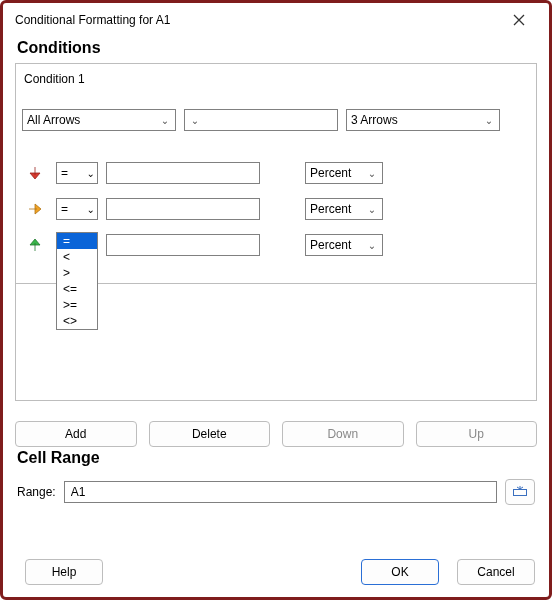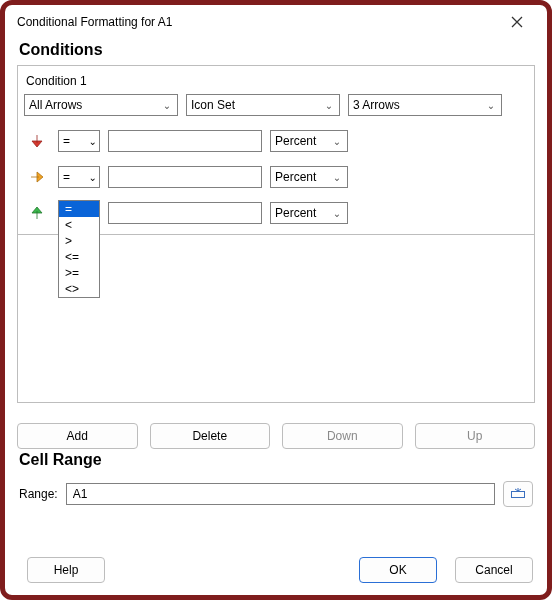--- a/index.html
+++ b/index.html
@@ -9,25 +9,25 @@
     height: 600px;
     font-family: "Segoe UI", Tahoma, sans-serif;
     font-size: 12px;
     color: #000;
     background: #fff;
     overflow: hidden;
   }
   .dialog {
     width: 552px;
     height: 600px;
-    border: 5px solid #7f1d1d;
+    border: 3px solid #7f1d1d;
     box-sizing: border-box;
     display: flex;
     flex-direction: column;
-    border-radius: 12px;
+    border-radius: 6px;
     background: #fff;
   }
   .titlebar {
     height: 34px;
     display: flex;
     align-items: center;
     padding: 0 10px 0 12px;
     box-sizing: border-box;
   }
   .titlebar .title {
@@ -56,20 +56,21 @@
     padding: 2px 2px 6px 2px;
   }
   .conditions-panel {
     border: 1px solid #bdbdbd;
     flex: 0 0 338px;
     position: relative;
     display: flex;
     flex-direction: column;
     padding: 6px;
     box-sizing: border-box;
+    gap: 17px;
   }
   .cond-title {
     font-size: 12px;
     padding: 2px 2px 6px 2px;
   }
   .top-row {
     display: flex;
     gap: 8px;
     margin-bottom: 14px;
   }
@@ -143,20 +144,21 @@
     height: 22px;
     border: 1px solid #808080;
     box-sizing: border-box;
     padding: 0 4px;
     font: inherit;
     background:#fff;
   }
   .type-select {
     width: 78px;
     height: 22px;
+    margin-left: 37px;
   }
   .blank-area {
     flex: 1;
     border-top: 1px solid #bdbdbd;
     margin: 10px -6px -6px -6px;
   }
 
   .dropdown-list {
     position: absolute;
     left: 34px;
@@ -259,21 +261,20 @@
 
     <div class="conditions-panel">
       <div class="cond-title">Condition 1</div>
 
       <div class="top-row">
         <div class="select sel-scope">
           <span class="sel-text">All Arrows</span>
           <span class="chev">⌄</span>
         </div>
         <div class="select sel-style">
-          <span class="sel-text">Icon Set</span>
           <span class="chev">⌄</span>
         </div>
         <div class="select sel-iconset">
           <span class="sel-text">3 Arrows</span>
           <span class="chev">⌄</span>
         </div>
       </div>
 
       <div class="icon-rows">
 

